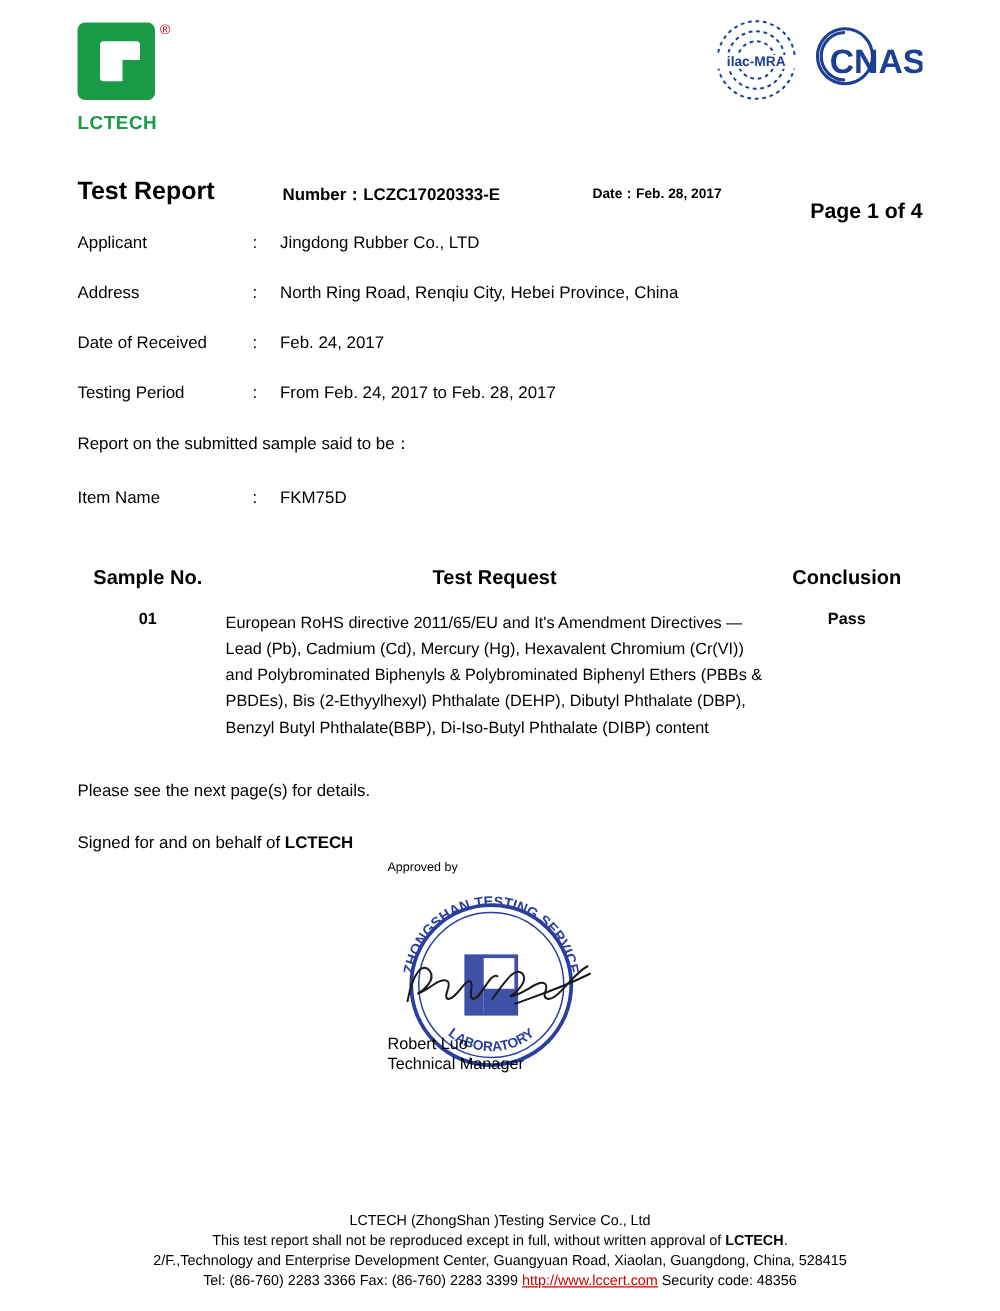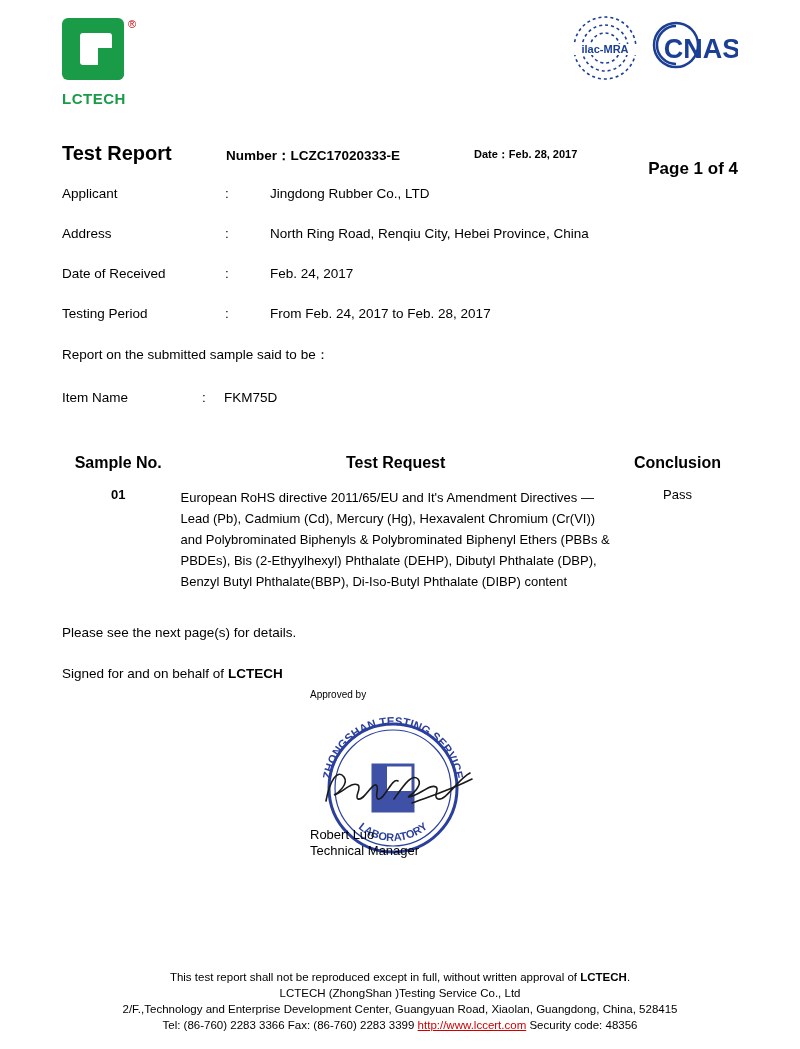--- a/index.html
+++ b/index.html
@@ -152,21 +152,20 @@
 
   
   .info {
     margin-top: 14px;
   }
   .info-row {
     display: flex;
     align-items: flex-start;
     margin-bottom: 25px;
     font-size: 13.5px;
-    gap: 23px;
   }
   .info-label {
     width: 140px;
     flex: 0 0 140px;
   }
   .info-colon {
     width: 22px;
     flex: 0 0 22px;
   }
   .info-value { flex: 1; }
@@ -207,21 +206,21 @@
     font-size: 13px;
     padding-top: 1px;
   }
   .td-request {
     line-height: 21px;
     font-size: 13px;
     padding-left: 6px;
   }
   .td-conclusion {
     text-align: center;
-    font-weight: normal;
+    font-weight: bold;
     font-size: 13px;
     padding-top: 1px;
   }
 
   .note-next {
     font-size: 13.5px;
     margin-top: 32px;
   }
   .signed-line {
     font-size: 13.5px;
@@ -426,23 +425,23 @@
           <path d="M92 44 C108 38, 128 32, 152 20"></path>
         </g>
       </svg>
     </div>
 
     <div class="sign-name">Robert Luo</div>
     <div class="sign-role">Technical Manager</div>
   </div>
 
   <div class="footer">
+    <div>LCTECH (ZhongShan )Testing Service Co., Ltd</div>
     <div>
       <span>This test report shall not be reproduced except in full, without written approval of </span><span class="b">LCTECH</span><span>.</span>
     </div>
-    <div>LCTECH (ZhongShan )Testing Service Co., Ltd</div>
     <div>2/F.,Technology and Enterprise Development Center, Guangyuan Road, Xiaolan, Guangdong, China, 528415</div>
     <div>
       <span>Tel: (86-760) 2283 3366    Fax: (86-760) 2283 3399    </span><a href="#">http://www.lccert.com</a><span>    Security code: 48356</span>
     </div>
   </div>
 
 </div>
 
 </body></html>

